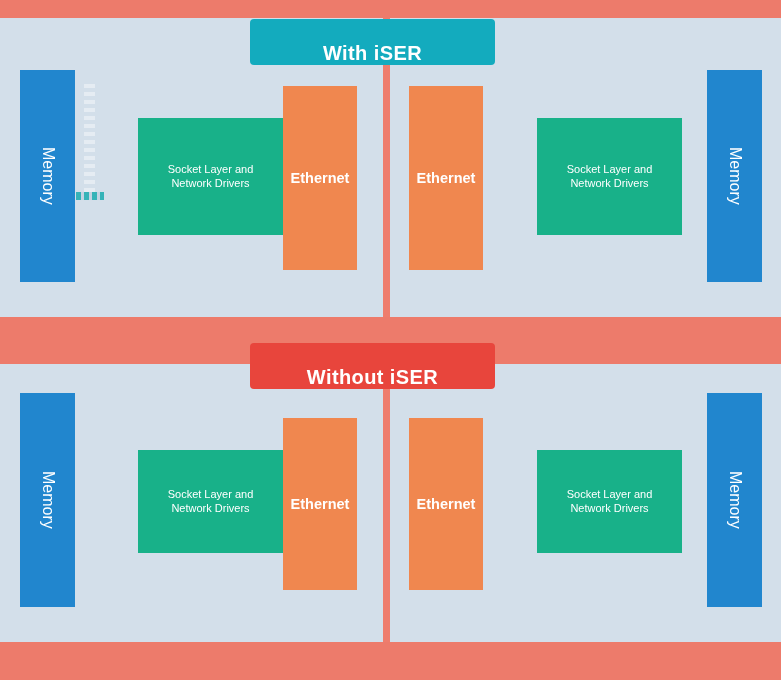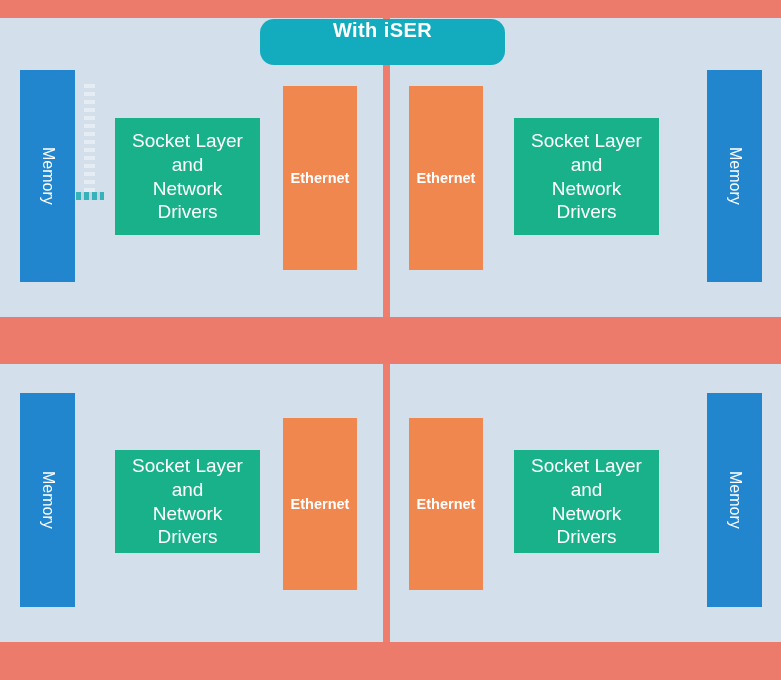--- a/index.html
+++ b/index.html
@@ -38,26 +38,26 @@
     top: 0;
     left: 383px;
     width: 7px;
     height: 100%;
     background: #ee7d6d;
   }
 
   
   .badge {
     position: absolute;
-    left: 260px;
+    left: 250px;
     width: 245px;
     height: 46px;
-    border-radius: 14px;
+    border-radius: 4px;
     display: flex;
-    align-items: flex-start;
+    align-items: flex-end;
     justify-content: center;
     color: #ffffff;
     font-size: 20px;
     font-weight: bold;
     letter-spacing: 0.4px;
     z-index: 7;
     box-sizing: border-box;
   }
   #badge-with    { top: 19px;  background: #13abbe; }
   #badge-without { top: 343px; background: #e8453c; }
@@ -84,21 +84,22 @@
     font-size: 16px;
   }
   .block-memory .lbl {
     writing-mode: vertical-rl;
     text-orientation: mixed;
     padding: 0;
   }
 
   .block-socket {
     background: #18b189;
-    font-size: 19px;
+    font-size: 11px;
+    margin-left: 23px;
   }
 
   .block-ethernet {
     background: #f0874f;
     font-size: 14.5px;
     font-weight: bold;
   }
 
   
   #memory-dash-vertical {
@@ -197,14 +198,17 @@
     <div class="block block-memory" style="left:707px; top:29px; width:55px; height:214px;">
       <span class="lbl">Memory</span>
     </div>
 
   </div>
 
   <div class="badge" id="badge-with">
     <span>With iSER</span>
   </div>
 
+  <div class="badge" id="badge-without">
+    <span>Without iSER</span>
+  </div>
 
 </div>
 
 </body></html>

